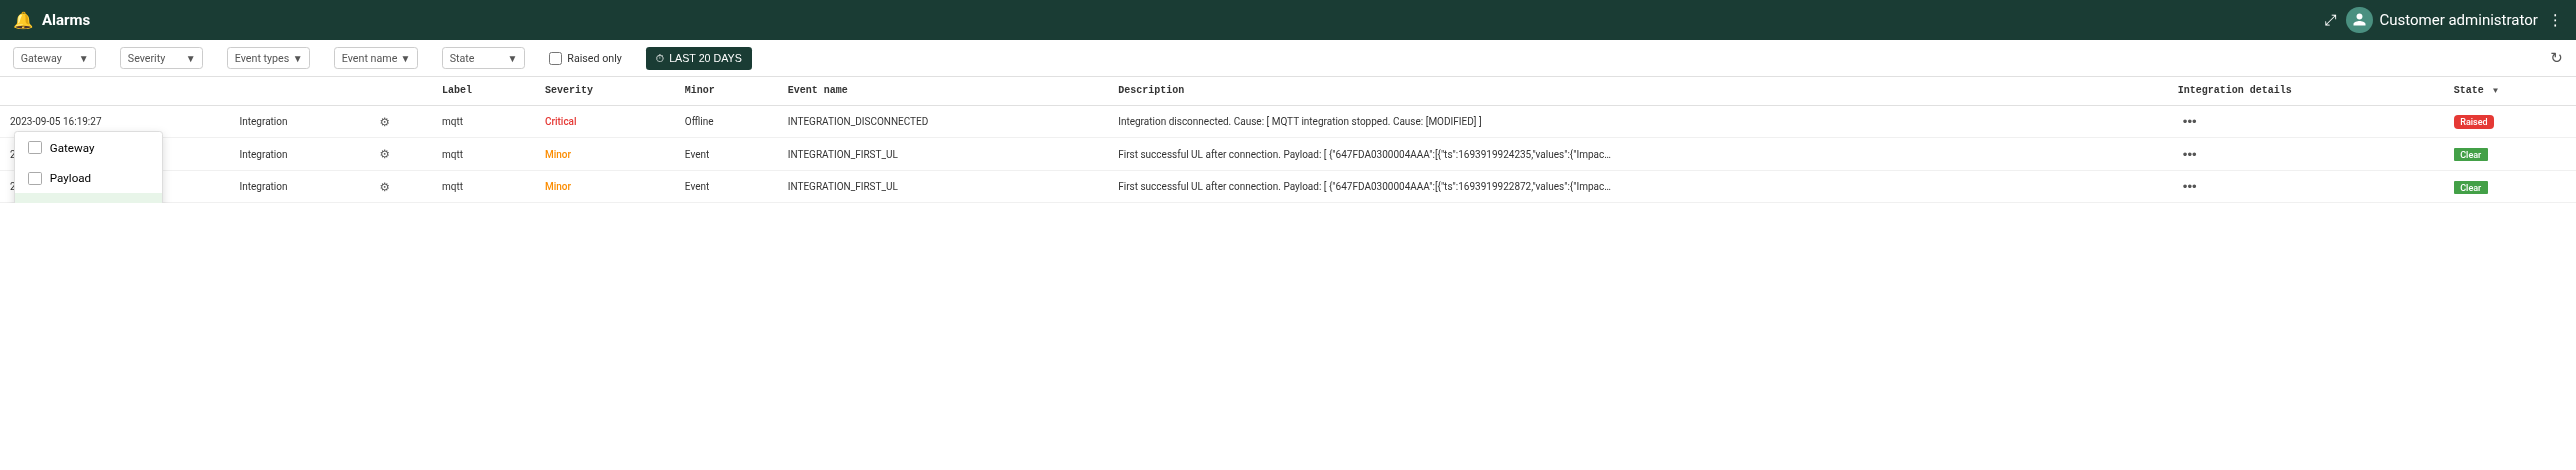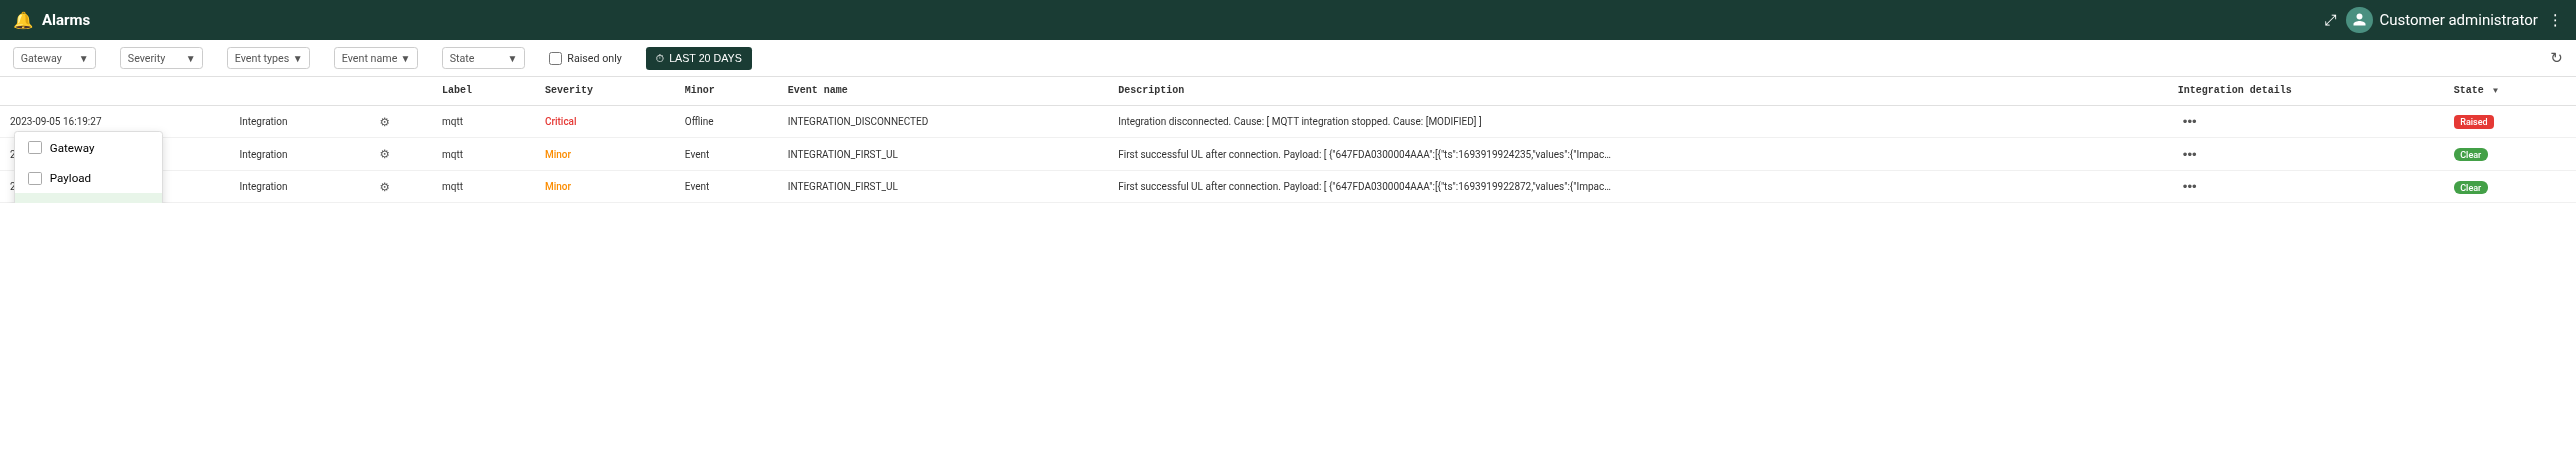--- a/index.html
+++ b/index.html
@@ -205,21 +205,21 @@
       color: #fff;
       padding: 1.7px 6.6px;
       border-radius: 4px;
       font-size: 9px;
       font-weight: 500;
     }
     .state-clear {
       background: #43a047;
       color: #fff;
       padding: 1.7px 6.6px;
-      border-radius: 6px;
+      border-radius: 1px;
       font-size: 9px;
       font-weight: 500;
     }
     .more-btn {
       background: none;
       border: none;
       cursor: pointer;
       font-size: 13.2px;
       color: #555;
       padding: 1.7px 5px;

